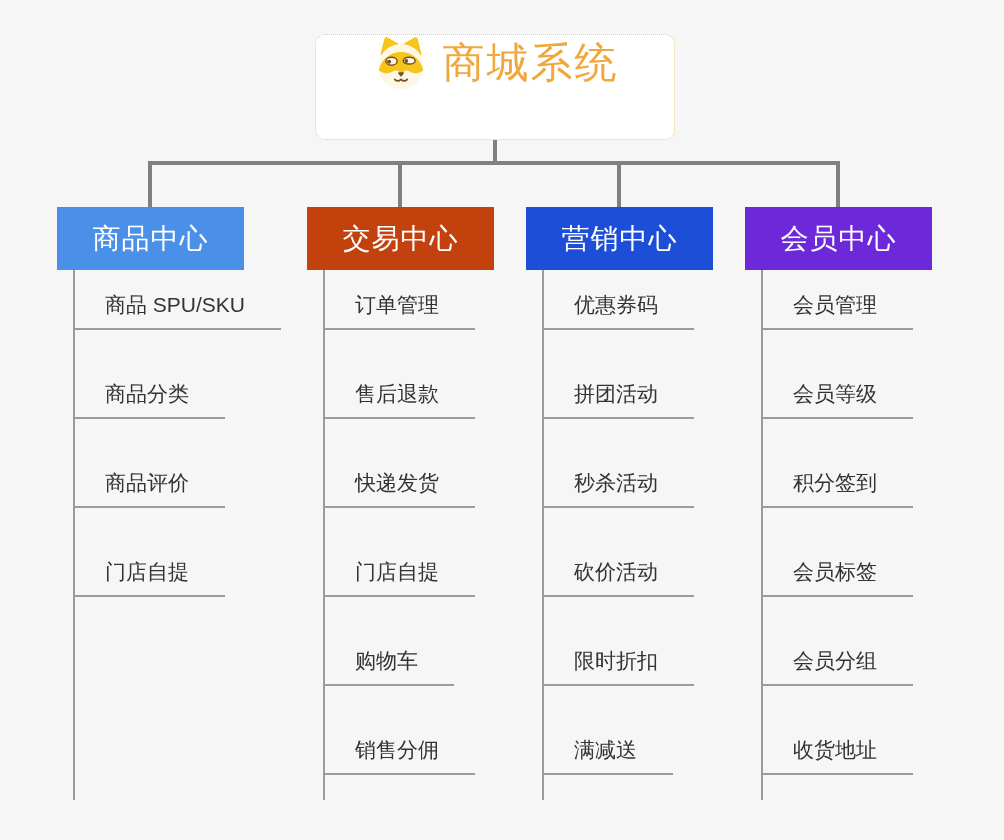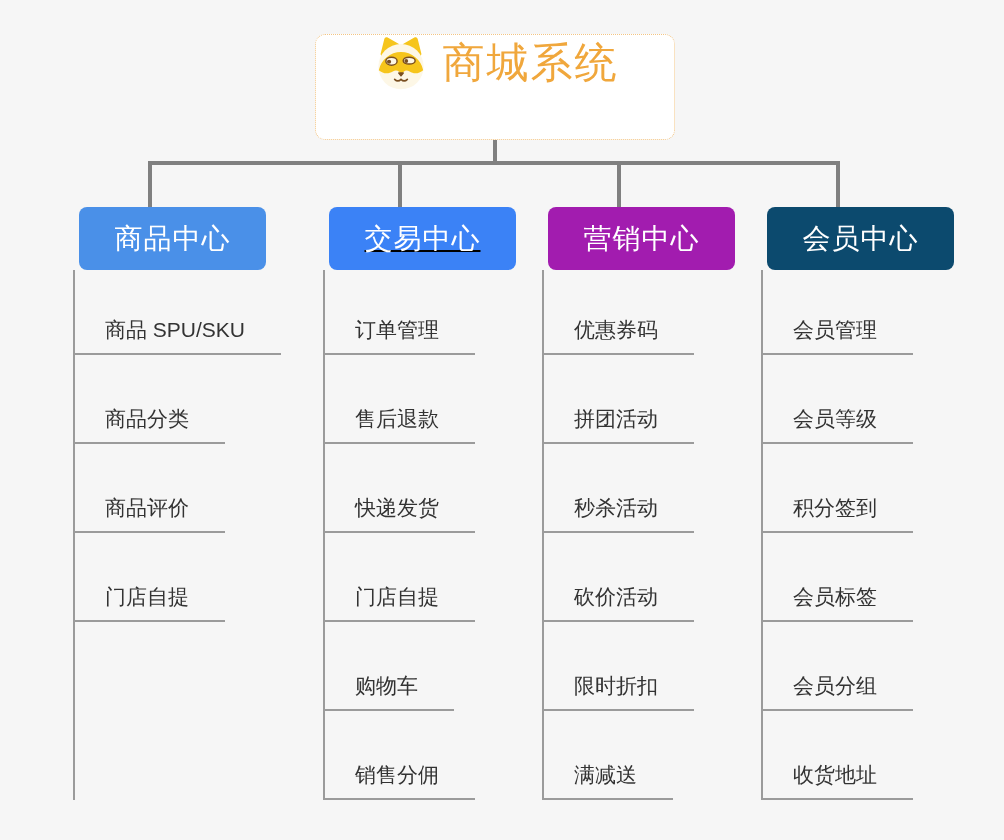--- a/index.html
+++ b/index.html
@@ -56,28 +56,27 @@
   .branches { position: absolute; left: 0; top: 0; width: 1004px; height: 840px; z-index: 2; }
   .branch { position: absolute; top: 207px; width: 240px; }
   .branch:nth-of-type(1) { left: 57px; }
   .branch:nth-of-type(2) { left: 307px; }
   .branch:nth-of-type(3) { left: 526px; }
   .branch:nth-of-type(4) { left: 745px; }
 
   .branch-header {
     width: 187px; height: 63px;
     box-sizing: border-box;
-    border-radius: 8px;
+    border-radius: 0;
     display: flex;
     align-items: center;
     justify-content: center;
     position: relative;
     z-index: 2;
     cursor: default;
-    margin-left: 22px;
   }
   .branch-label {
     color: #ffffff;
     font-size: 28px;
     letter-spacing: 1px;
     white-space: nowrap;
   }
 
   .branch-items {
     position: relative;
@@ -88,21 +87,21 @@
   }
   .branch-trunk {
     position: absolute;
     left: 0; top: 4px; bottom: 0;
     width: 2px;
     background: var(--branch-line, #9b9b9b);
   }
   .branch-item {
     height: 89px;
     display: flex;
-    align-items: flex-end;
+    align-items: center;
   }
   .branch-item-label {
     display: inline-block;
     padding: 0 36px 9px 32px;
     border-bottom: 2px solid var(--branch-line, #9b9b9b);
     font-size: 21px;
     color: var(--item-text, #333333);
     white-space: nowrap;
     cursor: default;
   }
@@ -162,21 +161,21 @@
     </div>
           <div class="branch-item">
       <span class="branch-item-label">商品评价</span>
     </div>
           <div class="branch-item">
       <span class="branch-item-label">门店自提</span>
     </div>
         </div>
     </div>
       <div class="branch">
-      <div class="branch-header" style="background: #3b82f6; text-decoration: underline;">
+      <div class="branch-header" style="background: #c2410c;">
         <span class="branch-label">交易中心</span>
       </div>
       <div class="branch-items">
         <div class="branch-trunk"></div>
       <div class="branch-item">
       <span class="branch-item-label">订单管理</span>
     </div>
           <div class="branch-item">
       <span class="branch-item-label">售后退款</span>
     </div>
@@ -188,21 +187,21 @@
     </div>
           <div class="branch-item">
       <span class="branch-item-label">购物车</span>
     </div>
           <div class="branch-item">
       <span class="branch-item-label">销售分佣</span>
     </div>
         </div>
     </div>
       <div class="branch">
-      <div class="branch-header" style="background: #a21caf;">
+      <div class="branch-header" style="background: #1d4ed8;">
         <span class="branch-label">营销中心</span>
       </div>
       <div class="branch-items">
         <div class="branch-trunk"></div>
       <div class="branch-item">
       <span class="branch-item-label">优惠券码</span>
     </div>
           <div class="branch-item">
       <span class="branch-item-label">拼团活动</span>
     </div>
@@ -214,21 +213,21 @@
     </div>
           <div class="branch-item">
       <span class="branch-item-label">限时折扣</span>
     </div>
           <div class="branch-item">
       <span class="branch-item-label">满减送</span>
     </div>
         </div>
     </div>
       <div class="branch">
-      <div class="branch-header" style="background: #0c4a6e;">
+      <div class="branch-header" style="background: #6d28d9;">
         <span class="branch-label">会员中心</span>
       </div>
       <div class="branch-items">
         <div class="branch-trunk"></div>
       <div class="branch-item">
       <span class="branch-item-label">会员管理</span>
     </div>
           <div class="branch-item">
       <span class="branch-item-label">会员等级</span>
     </div>

